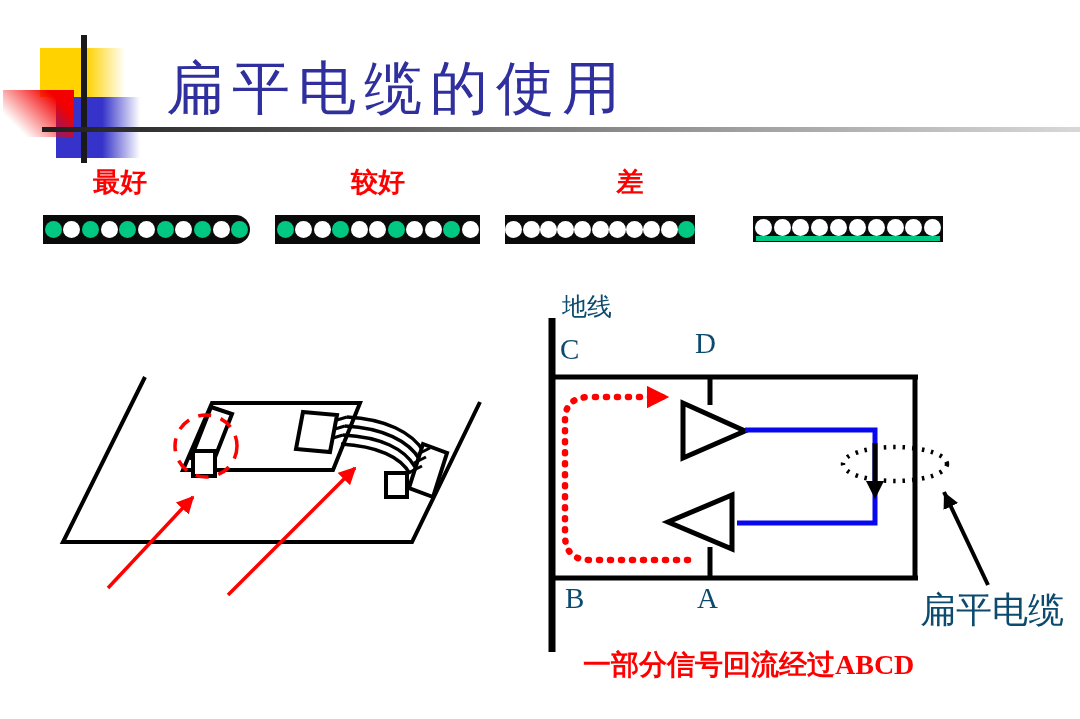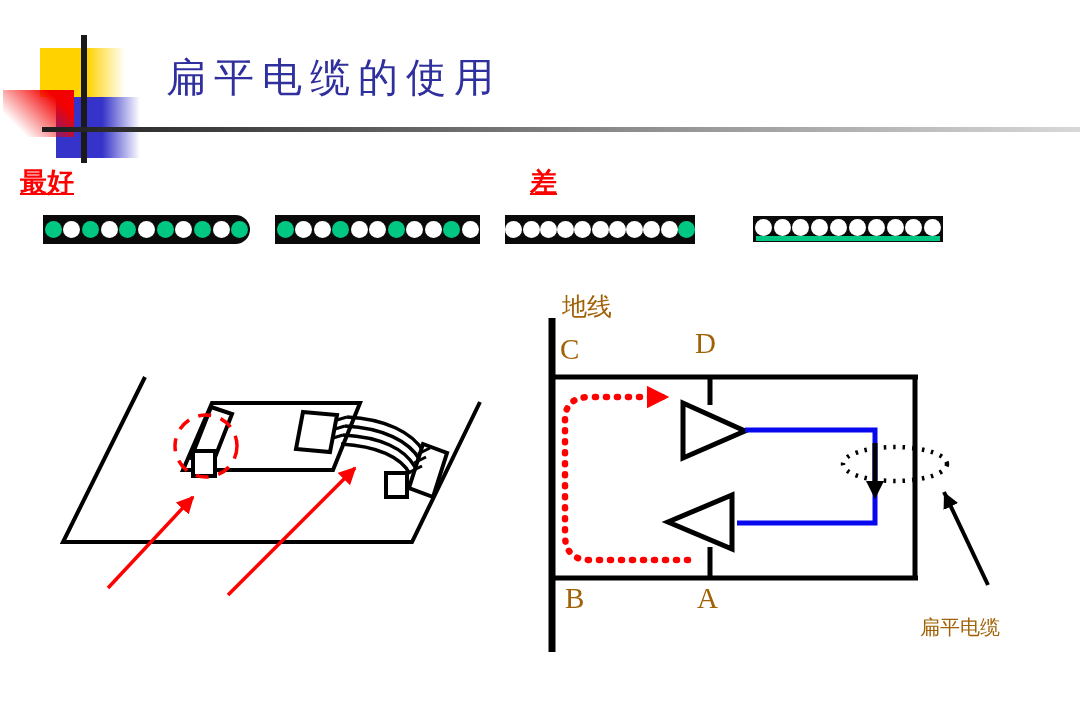--- a/index.html
+++ b/index.html
@@ -16,54 +16,55 @@
   
   .deco-yellow{position:absolute;left:40px;top:48px;width:85px;height:49px;
     background:linear-gradient(to right,#FFD200 55%,rgba(255,210,0,0));}
   .deco-blue{position:absolute;left:56px;top:97px;width:84px;height:61px;
     background:linear-gradient(to right,#3533C9 55%,rgba(53,51,201,0));}
   .deco-red{position:absolute;left:3px;top:90px;width:71px;height:47px;
     background:linear-gradient(225deg,#F30000 22%,rgba(255,255,255,0) 80%);}
   .deco-vline{position:absolute;left:81px;top:35px;width:6px;height:128px;background:#1a1a1a;}
   .rule{position:absolute;left:42px;top:127px;width:1038px;height:5px;
     background:linear-gradient(to right,#1e1e1e,#8a8a8a 55%,#d8d8d8);}
-  .title{position:absolute;left:166px;top:50px;font-size:40px;letter-spacing:8px;
+  .title{position:absolute;left:166px;top:50px;font-size:58px;letter-spacing:8px;
     color:var(--title-blue);white-space:nowrap;font-weight:normal;margin:0;}
   
   .opt-label{position:absolute;top:164px;color:var(--red);font-weight:bold;
-    font-size:27px;text-align:left;white-space:nowrap;text-decoration:underline;}
+    font-size:27px;text-align:center;white-space:nowrap;}
   .opt-label.big{top:150px;font-size:28px;}
   
   .bar{position:absolute;background:#0A0A0A;display:flex;align-items:center;
     justify-content:space-evenly;box-sizing:border-box;}
   .bar.rounded{border-top-right-radius:15px;border-bottom-right-radius:15px;}
   .bar.gstrip{align-items:flex-start;padding-top:3px;}
   .pin{width:17px;height:17px;border-radius:50%;flex:0 0 auto;}
   .pin.w{background:#fff;}
   .pin.g{background:var(--green);}
   .gbar{position:absolute;left:3px;right:3px;bottom:1px;height:5px;background:var(--green);}
   
-  .fig-label{position:absolute;color:#a16207;font-size:29px;white-space:nowrap;}
+  .fig-label{position:absolute;color:#0c4a6e;font-size:29px;white-space:nowrap;}
   .caption-red{position:absolute;color:var(--red);font-weight:bold;white-space:nowrap;}
   svg{position:absolute;}
 </style>
 </head>
 <body>
 
 <div class="slide">
 
   <div class="deco-yellow"></div>
   <div class="deco-blue"></div>
   <div class="deco-red"></div>
   <div class="deco-vline"></div>
   <div class="rule"></div>
 
   <h1 class="title">扁平电缆的使用</h1>
 
   <div class="opt-label" style="left:20px;width:200px;">最好</div>
+  <div class="opt-label" style="left:278px;width:200px;">较好</div>
   <div class="opt-label" style="left:530px;width:200px;">差</div>
 
   <div class="bar rounded" style="left:43px;top:215px;width:207px;height:29px;">
       <div class="pin g"></div>
       <div class="pin w"></div>
       <div class="pin g"></div>
       <div class="pin w"></div>
       <div class="pin g"></div>
       <div class="pin w"></div>
       <div class="pin g"></div>
@@ -182,15 +183,16 @@
 
     <line x1="448" y1="300" x2="404" y2="207" stroke="#000" stroke-width="4" marker-end="url(#mb)"></line>
 
     <path d="M148,275 L50,275 Q25,275 25,250 L25,135 Q25,112 50,112 L126,112" fill="none" stroke="#FF0000" stroke-width="6.5" stroke-dasharray="1 10" stroke-linecap="round" marker-end="url(#mr2)"></path>
   </svg>
   <div class="fig-label" style="left:562px;top:290px;font-size:25px;">地线</div>
   <div class="fig-label" style="left:560px;top:333px;">C</div>
   <div class="fig-label" style="left:695px;top:327px;">D</div>
   <div class="fig-label" style="left:565px;top:582px;">B</div>
   <div class="fig-label" style="left:697px;top:582px;">A</div>
-  <div class="fig-label" style="left:920px;top:614px;font-size:20px;">扁平电缆</div>
+  <div class="fig-label" style="left:920px;top:586px;font-size:36px;">扁平电缆</div>
+  <div class="caption-red" style="left:583px;top:646px;font-size:28px;">一部分信号回流经过ABCD</div>
 
 </div>
 
 </body></html>

